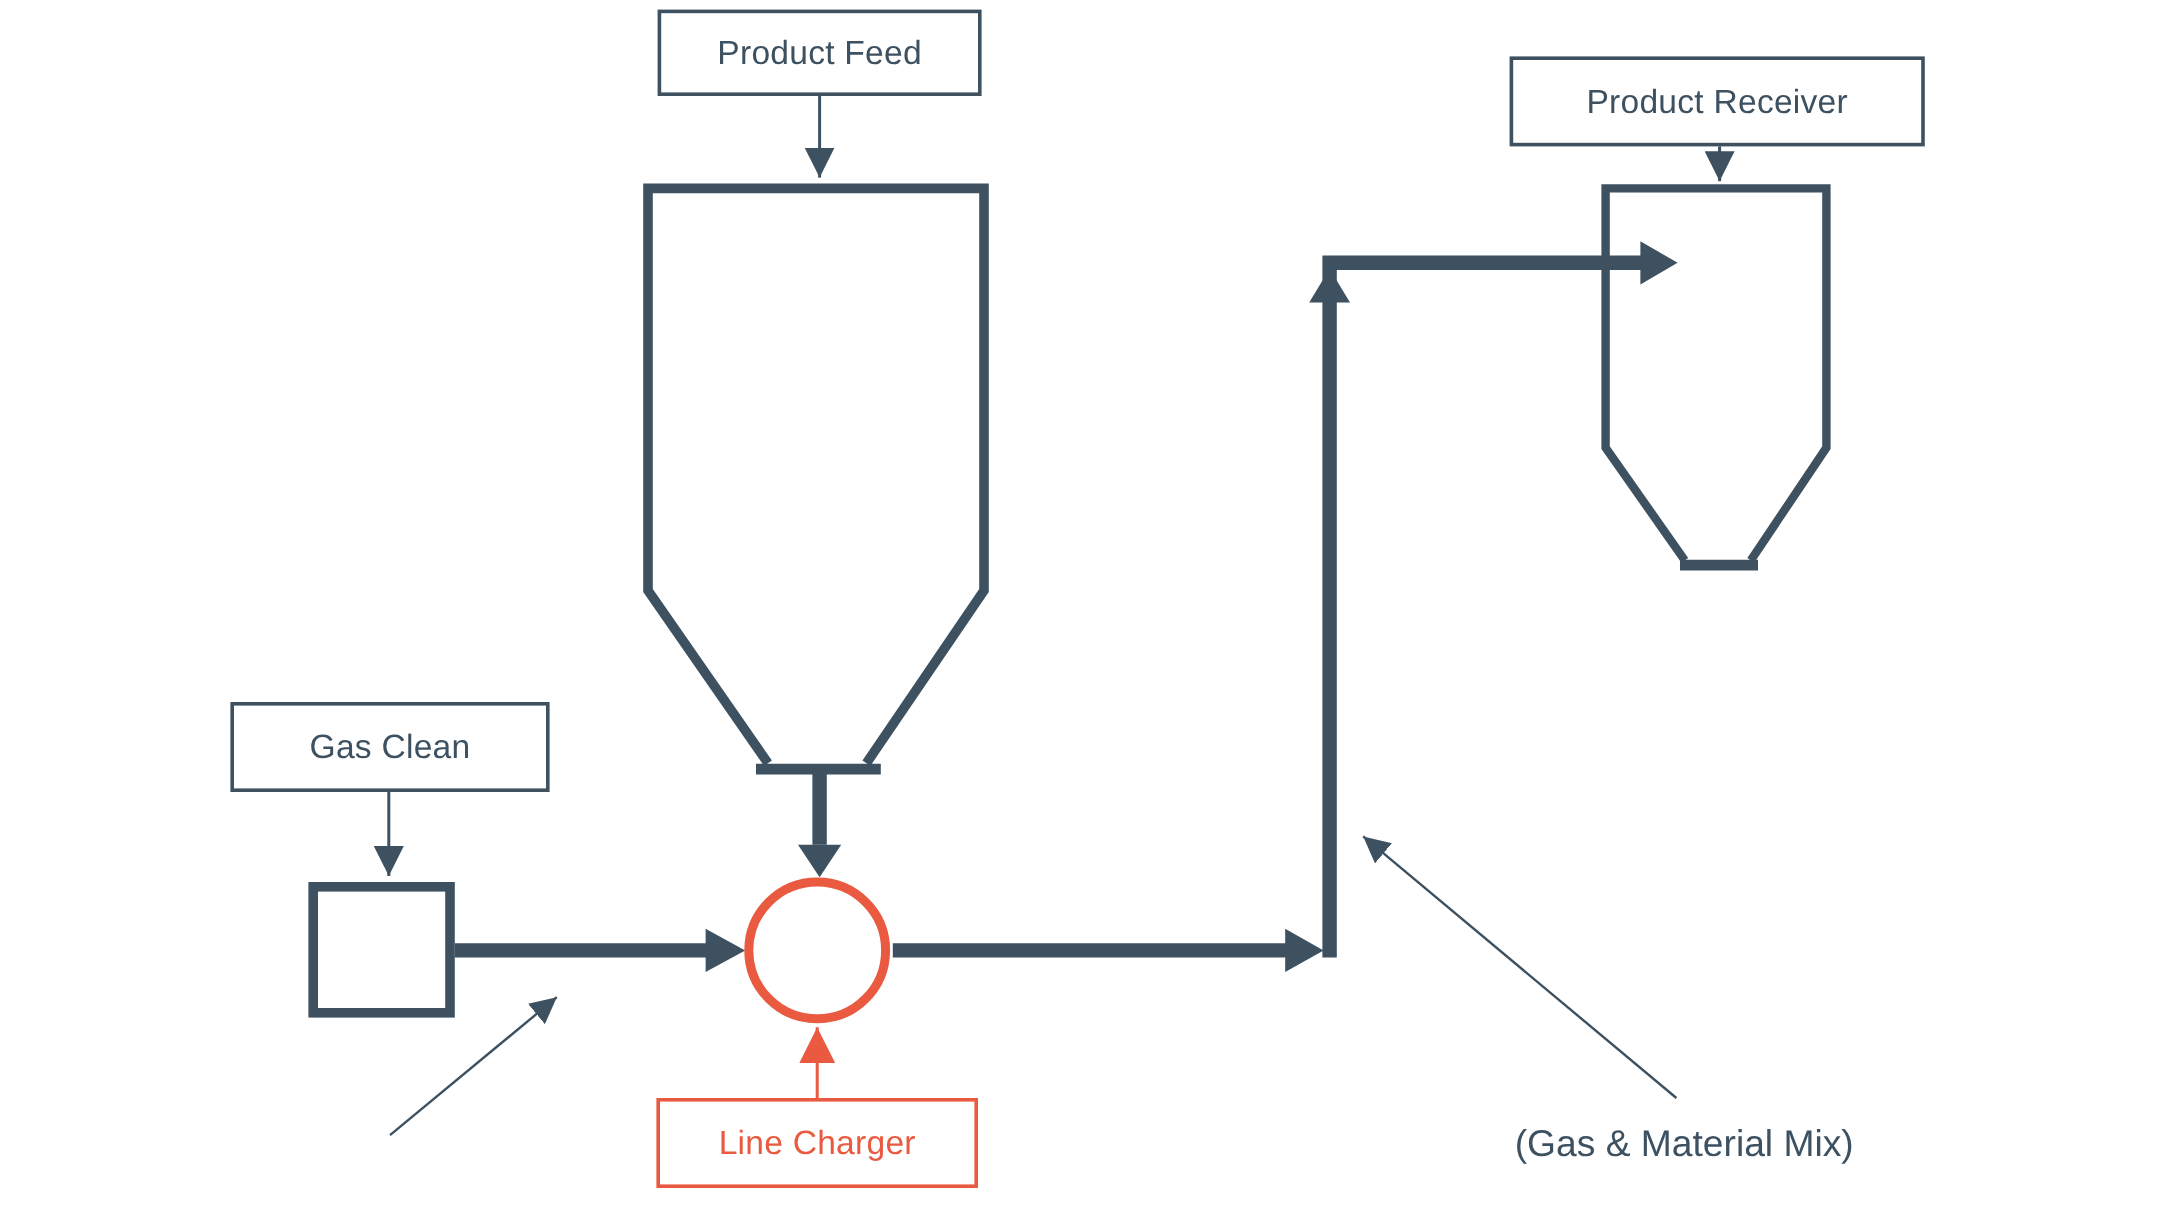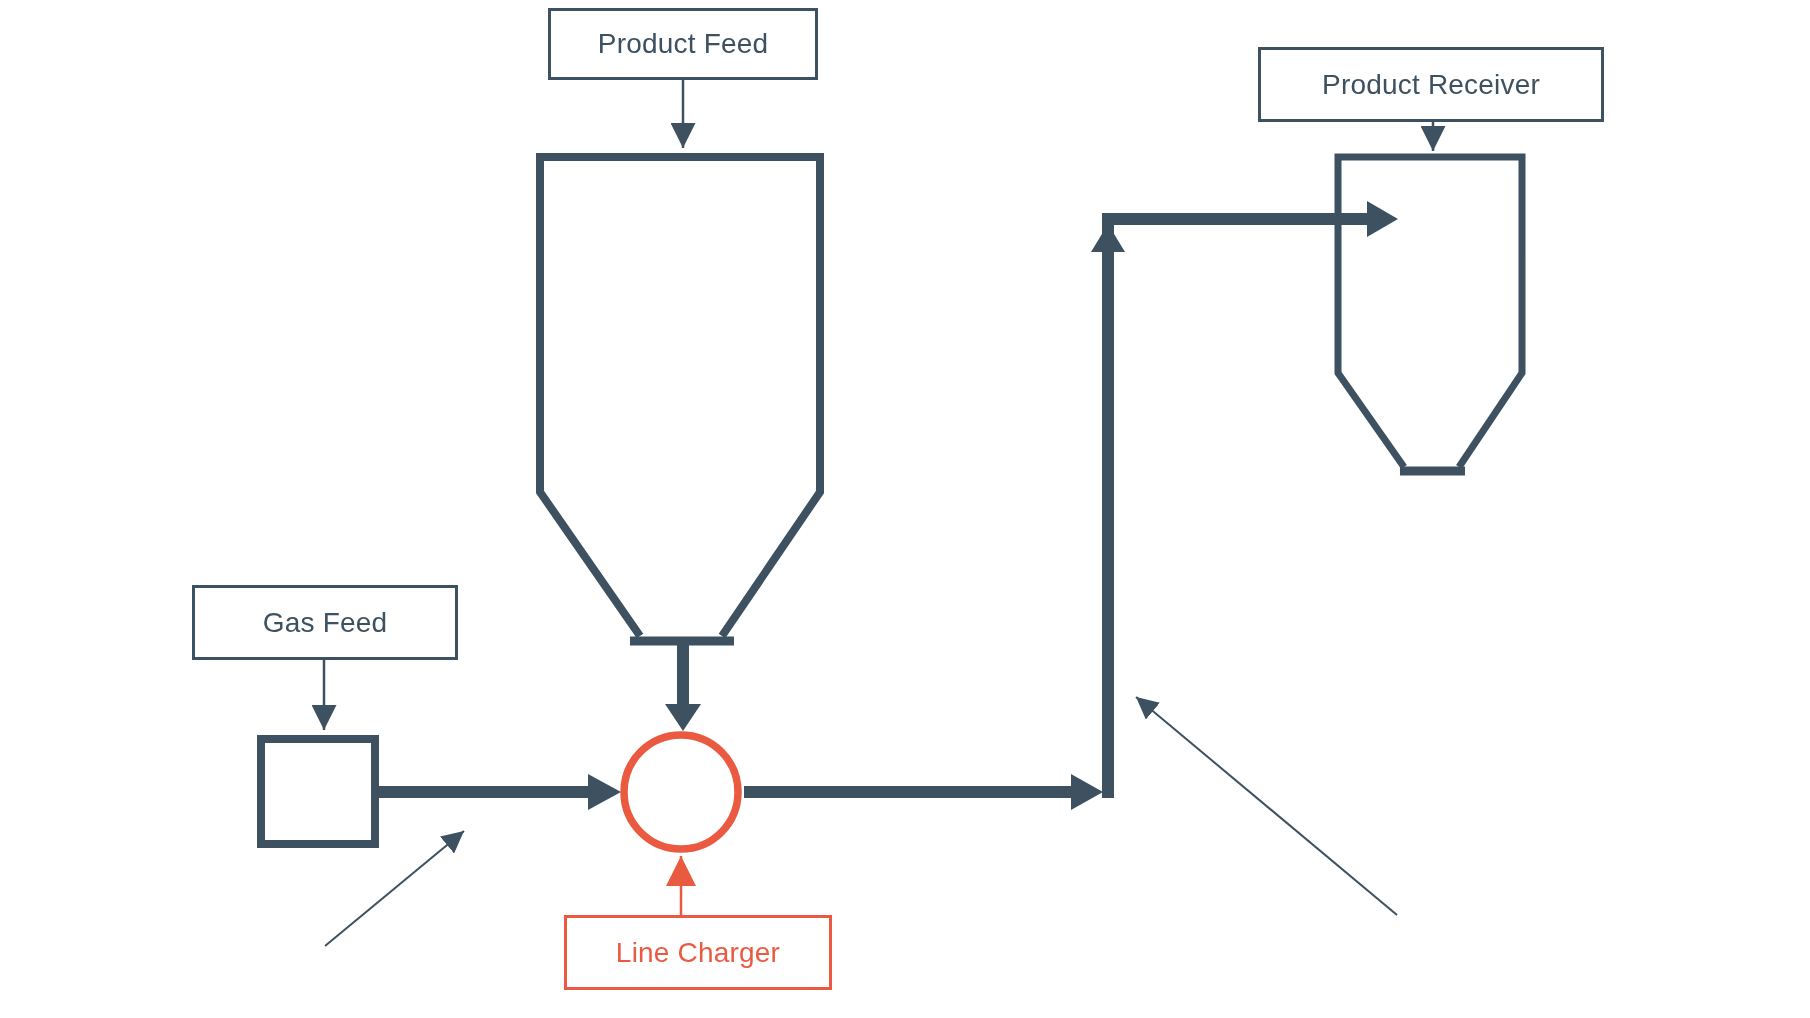--- a/index.html
+++ b/index.html
@@ -117,24 +117,25 @@
 
   <div class="label-box" style="left:548px;top:8px;width:270px;height:72px;">
     <span>Product Feed</span>
   </div>
 
   <div class="label-box" style="left:1258px;top:10px;width:346px;height:75px;margin-top:37px;">
     <span>Product Receiver</span>
   </div>
 
   <div class="label-box" style="left:192px;top:585px;width:266px;height:75px;">
-    <span>Gas Feed</span>
+    <span>Gas Clean</span>
   </div>
 
-  <div class="label-box red" style="left:564px;top:915px;width:268px;height:75px;">
+  <div class="label-box red" style="left:547px;top:915px;width:268px;height:75px;">
     <span>Line Charger</span>
   </div>
 
 
   <div class="annotation-text" style="left:1231px;top:934px;width:345px;">
+    <div>(Gas &amp; Material Mix)</div>
   </div>
 
 </div>
 
 </body></html>

